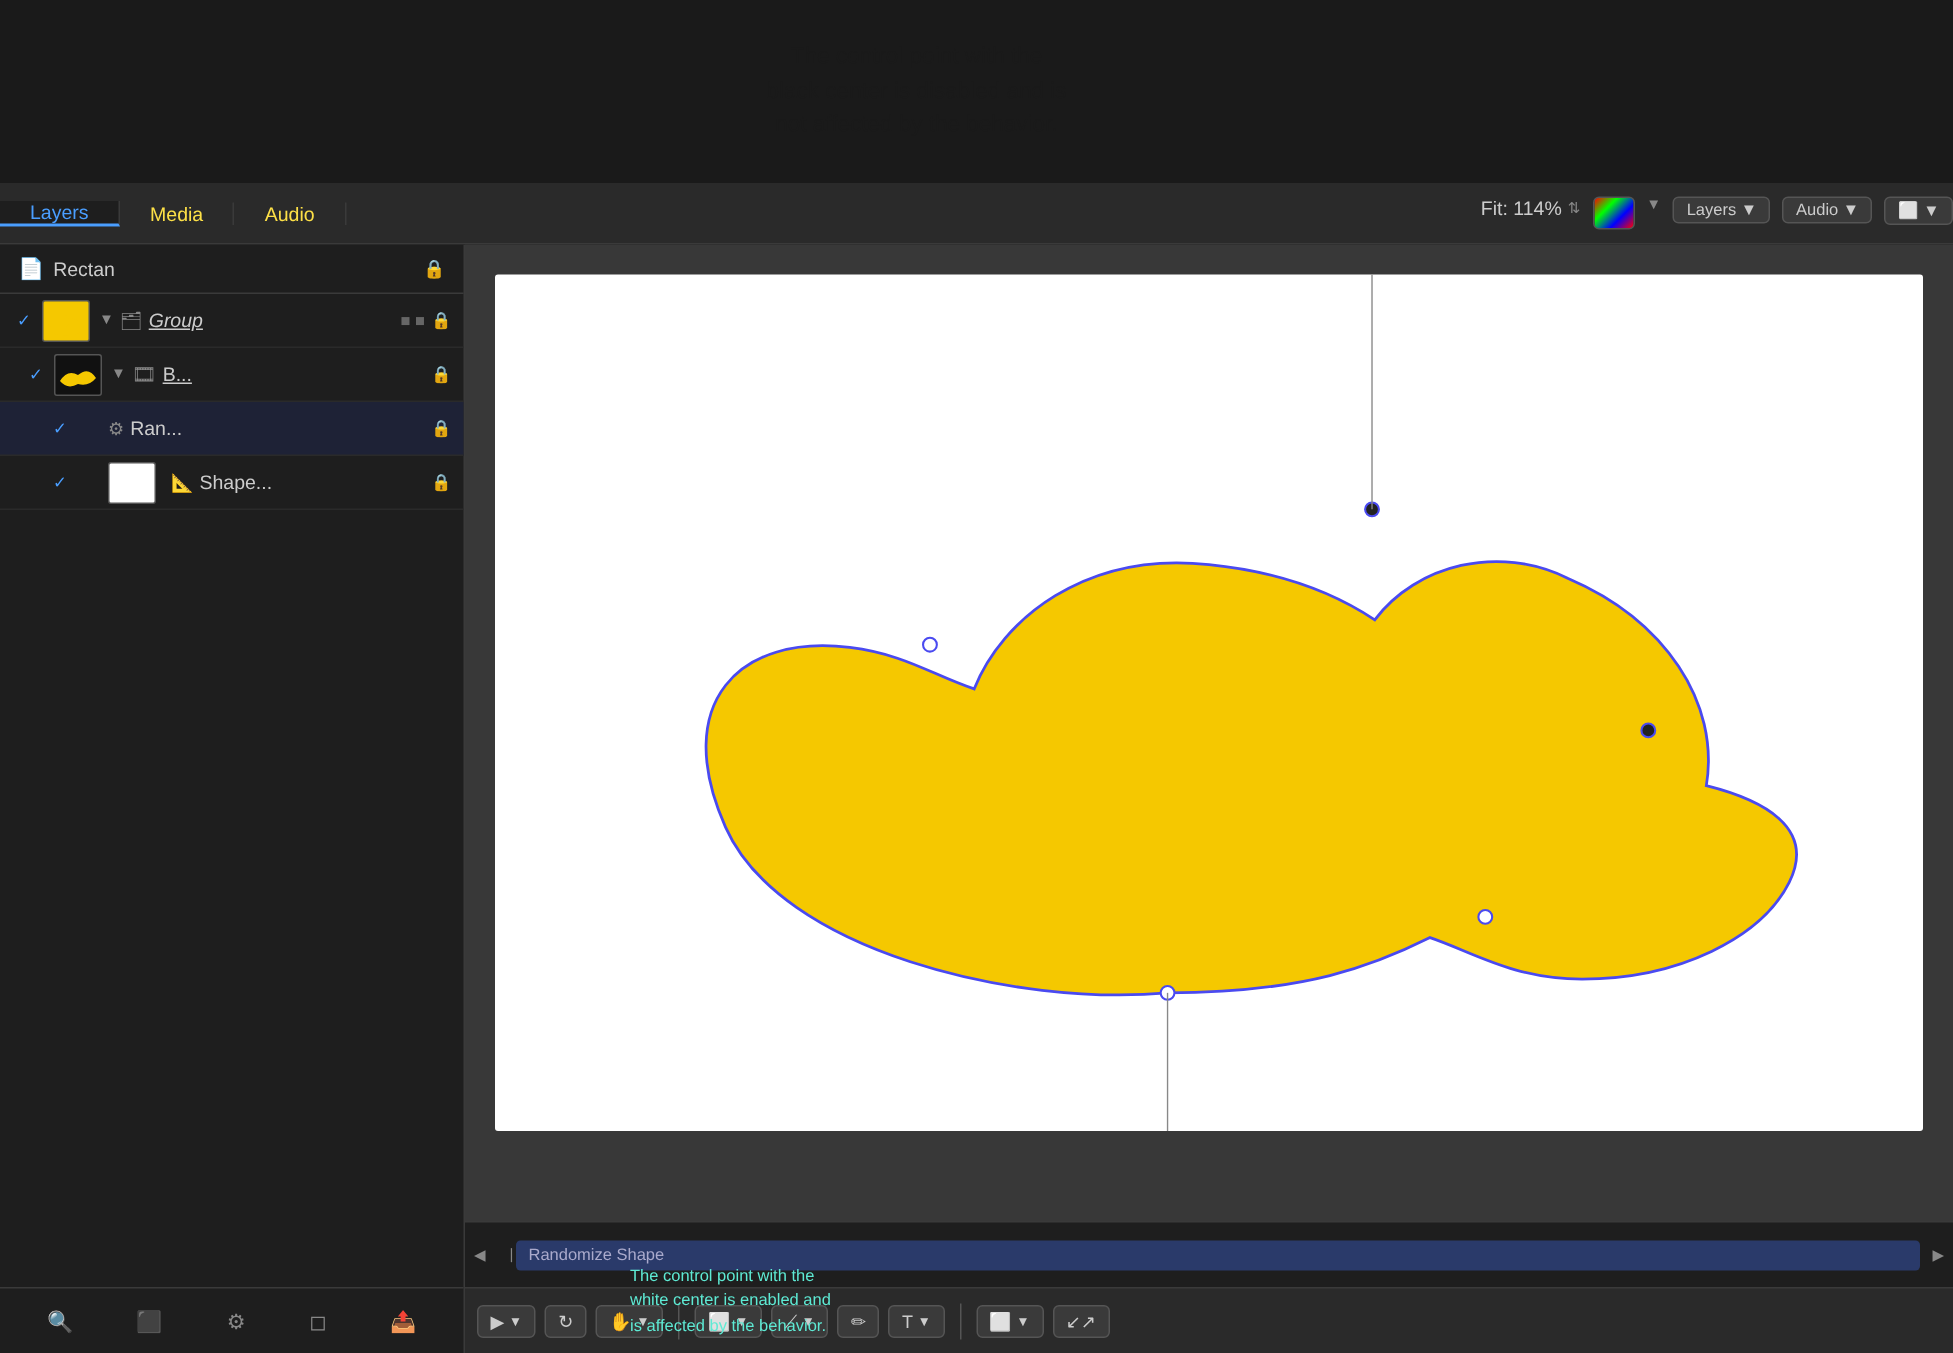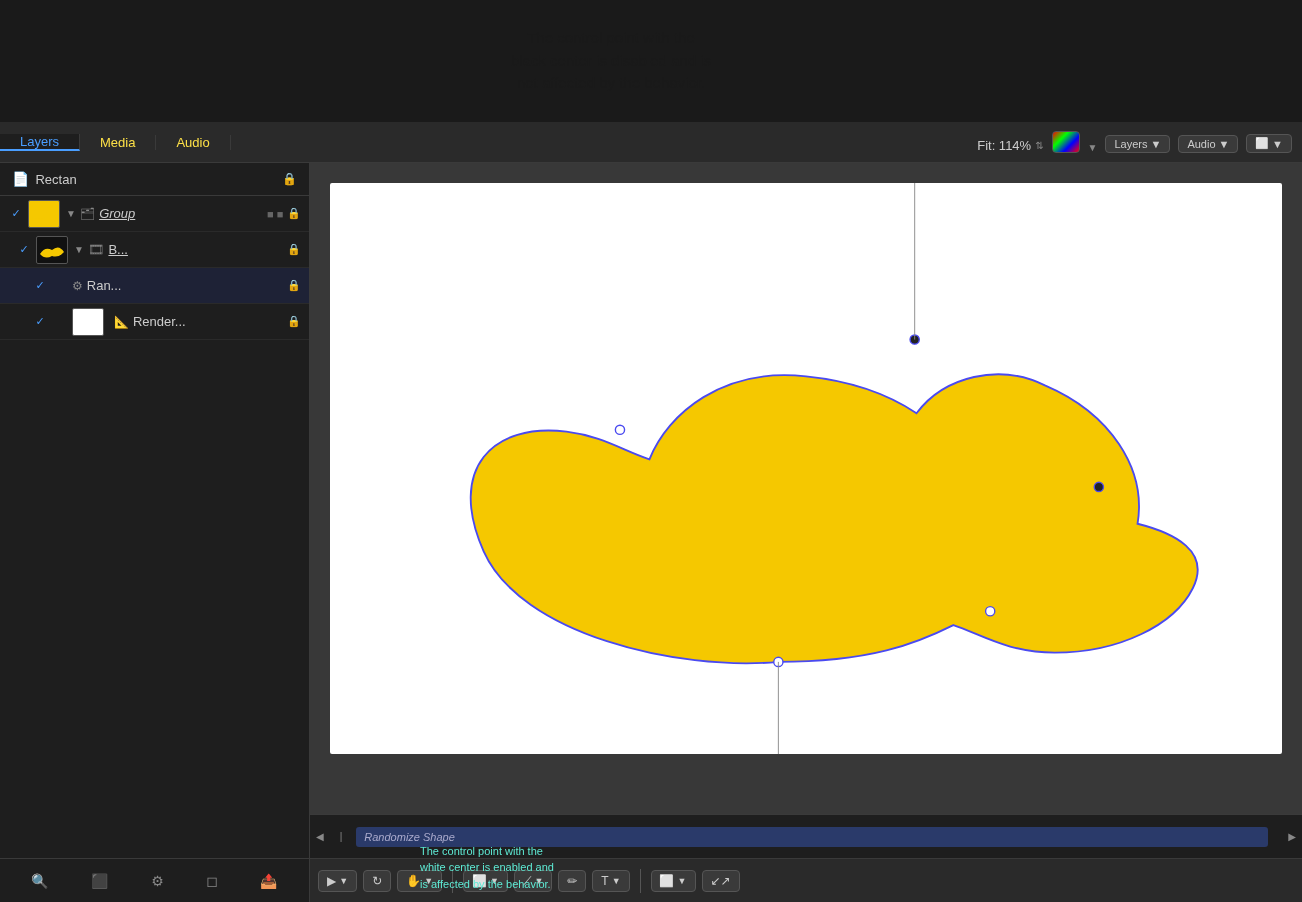--- a/index.html
+++ b/index.html
@@ -69,23 +69,22 @@
 
     .tab.active {
       color: #4a9eff;
       background: #1e1e1e;
       border-bottom: 2px solid #4a9eff;
     }
 
     .toolbar-right {
       margin-left: auto;
       display: flex;
-      align-items: flex-end;
+      align-items: flex-start;
       gap: 8px;
-      padding-right: 10px;
       font-size: 13px;
       color: #ccc;
     }
 
     .fit-control {
       display: flex;
       align-items: center;
       gap: 4px;
       color: #ccc;
       font-size: 13px;
@@ -255,27 +254,26 @@
       display: flex;
       align-items: center;
       position: relative;
     }
 
     .timeline-track {
       flex: 1;
       height: 20px;
       background: #2a3a6a;
       border-radius: 3px;
-      margin: 0 14px;
+      margin: 0 2px;
       display: flex;
       align-items: center;
       padding: 0 8px;
       font-size: 11px;
       color: #aac;
-      font-style: italic;
     }
 
     .timeline-marker {
       color: #ccc;
       font-size: 12px;
       padding: 0 6px;
     }
 
     
     .bottom-toolbar {
@@ -430,21 +428,21 @@
         <div class="layer-check">✓</div>
         <span class="layer-icon" style="margin-left:20px;">⚙</span>
         <span class="layer-name">Ran...</span>
         <span class="layer-lock">🔒</span>
       </div>
 
       <div class="layer-item indent-2">
         <div class="layer-check">✓</div>
         <div class="layer-thumb thumb-white" style="background:white; margin-left:20px;"></div>
         <span class="layer-icon" style="margin-left:4px;">📐</span>
-        <span class="layer-name">Render...</span>
+        <span class="layer-name">Shape...</span>
         <span class="layer-lock">🔒</span>
       </div>
 
       <div class="sidebar-footer">
         <span class="footer-btn">🔍</span>
         <span class="footer-btn">⬛</span>
         <span class="footer-btn">⚙</span>
         <span class="footer-btn">◻</span>
         <span class="footer-btn">📤</span>
       </div>

